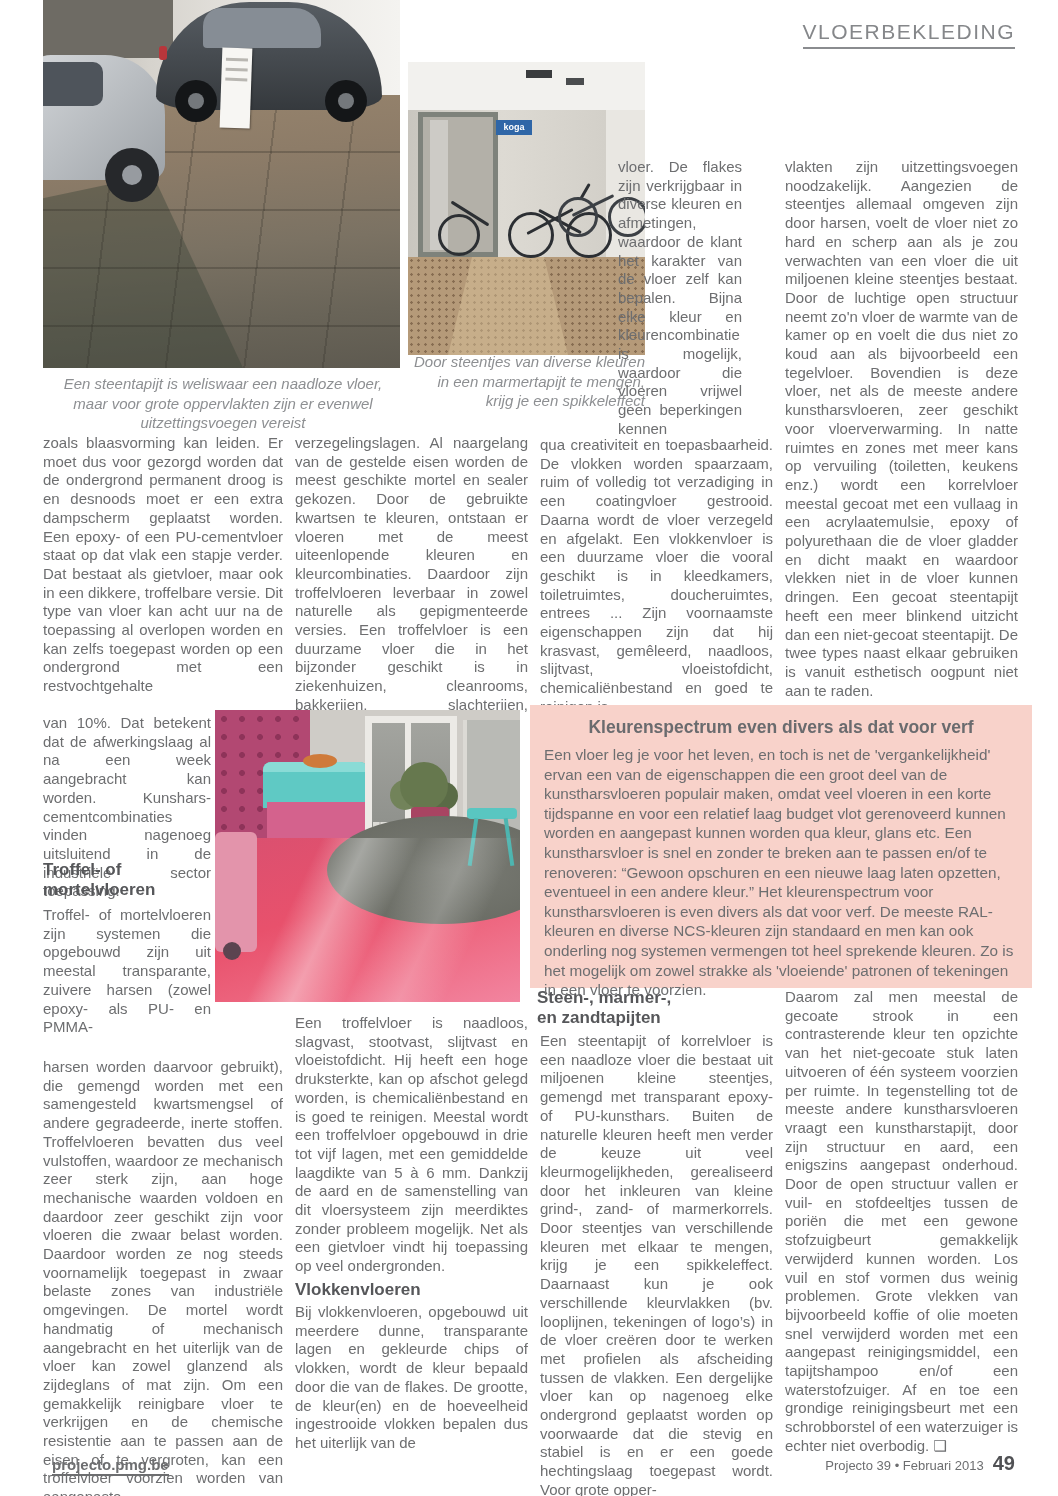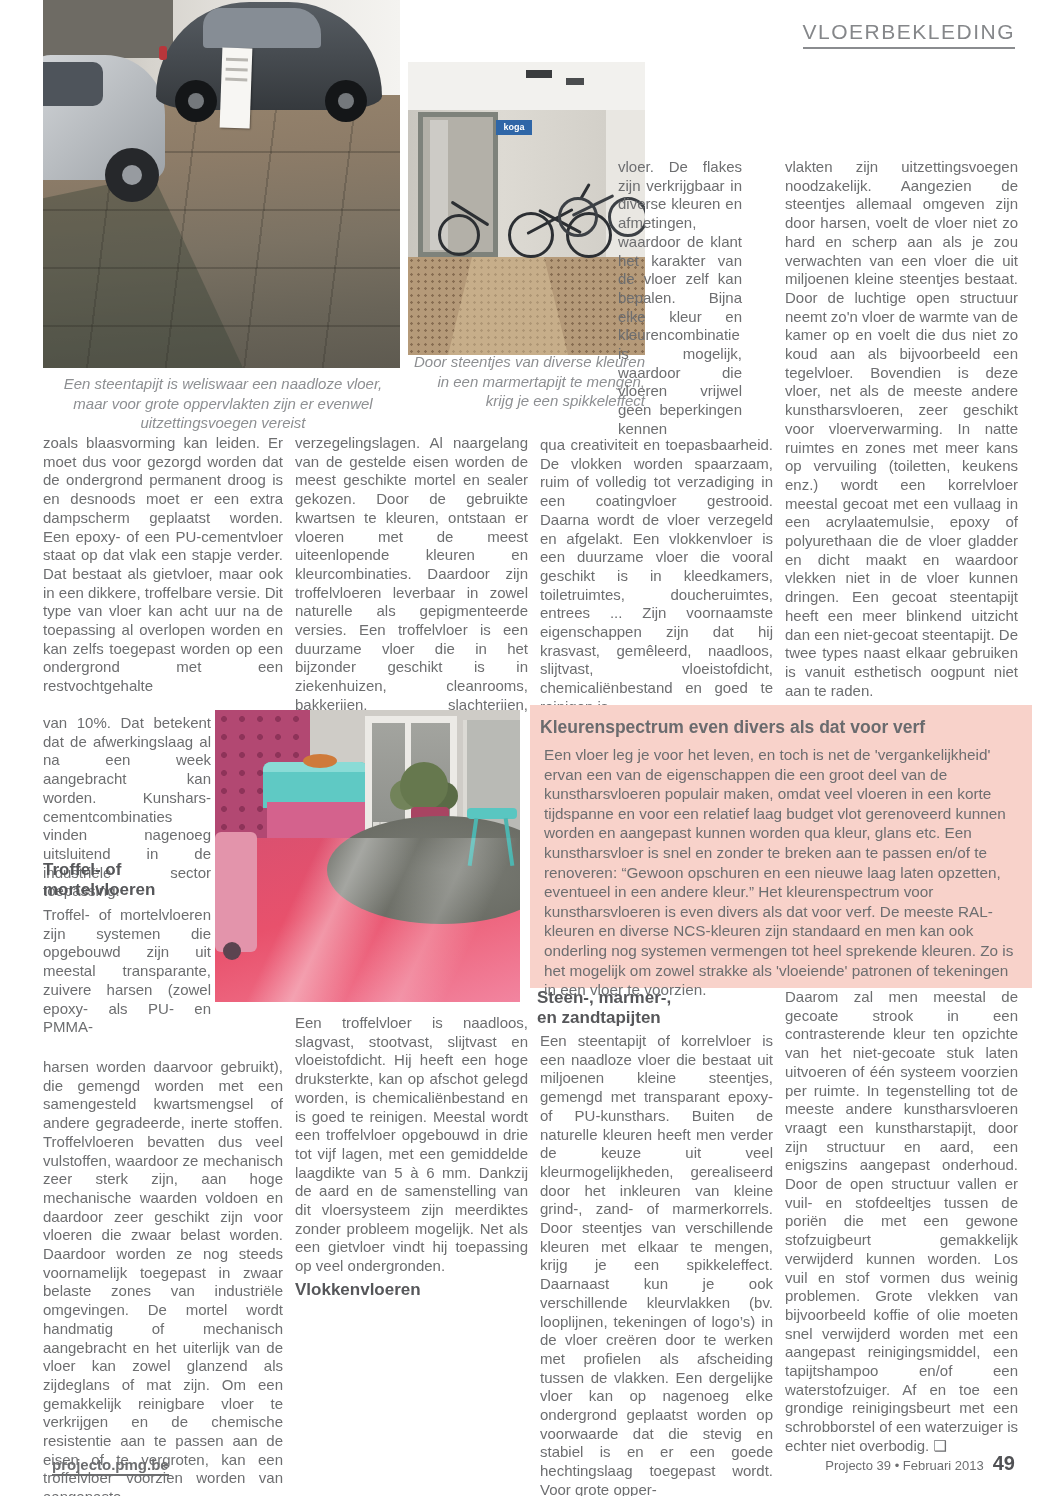--- a/index.html
+++ b/index.html
@@ -20,21 +20,21 @@
     position:absolute;text-align:justify;font-size:15px;line-height:18.7px;color:#6d6e70;margin:0;
   }
   .col-heading{
     position:absolute;font-weight:bold;font-size:17px;line-height:20px;color:#56575a;
     white-space:pre-line;margin:0;
   }
   .highlight-box{
     position:absolute;left:530px;top:705px;width:502px;height:283px;background:#f8d2ca;
   }
   .highlight-title{
-    text-align:left;font-weight:bold;font-size:17.5px;color:#6a6b6e;padding:12px 10px 5px;margin:0;
+    text-align:center;font-weight:bold;font-size:17.5px;color:#6a6b6e;padding:12px 10px 5px;margin:0;
   }
   .highlight-body{
     padding:2px 14px 0;font-size:15.3px;line-height:19.6px;color:#6d6e70;margin:0;
   }
   .footer-site{
     position:absolute;left:52px;top:1456px;font-size:15px;font-weight:bold;color:#6d6e70;
     border-bottom:2px solid #6d6e70;padding-bottom:1px;text-decoration:none;cursor:pointer;
   }
   .footer-right{
     position:absolute;right:43px;top:1452px;color:#6d6e70;font-size:13px;
@@ -190,20 +190,21 @@
   <p class="body-text" style="left:43px;top:434px;width:240px;">zoals blaasvorming kan leiden. Er moet dus voor gezorgd worden dat de ondergrond permanent droog is en desnoods moet er een extra dampscherm geplaatst worden. Een epoxy- of een PU-cementvloer staat op dat vlak een stapje verder. Dat bestaat als gietvloer, maar ook in een dikkere, troffelbare versie. Dit type van vloer kan acht uur na de toepassing al overlopen worden en kan zelfs toegepast worden op een ondergrond met een restvochtgehalte</p>
   <p class="body-text" style="left:43px;top:714px;width:168px;">van 10%. Dat betekent dat de afwerkingslaag al na een week aangebracht kan worden. Kunshars-cementcombinaties vinden nagenoeg uitsluitend in de industriële sector toepassing.</p>
   <h2 class="col-heading" style="left:43px;top:860px;width:168px;">Troffel- of
 mortelvloeren</h2>
   <p class="body-text" style="left:43px;top:906px;width:168px;">Troffel- of mortelvloeren zijn systemen die opgebouwd zijn uit meestal transparante, zuivere harsen (zowel epoxy- als PU- en PMMA-</p>
   <p class="body-text" style="left:43px;top:1058px;width:240px;">harsen worden daarvoor gebruikt), die gemengd worden met een samengesteld kwartsmengsel of andere gegradeerde, inerte stoffen. Troffelvloeren bevatten dus veel vulstoffen, waardoor ze mechanisch zeer sterk zijn, aan hoge mechanische waarden voldoen en daardoor zeer geschikt zijn voor vloeren die zwaar belast worden. Daardoor worden ze nog steeds voornamelijk toegepast in zwaar belaste zones van industriële omgevingen. De mortel wordt handmatig of mechanisch aangebracht en het uiterlijk van de vloer kan zowel glanzend als zijdeglans of mat zijn. Om een gemakkelijk reinigbare vloer te verkrijgen en de chemische resistentie aan te passen aan de eisen of te vergroten, kan een troffelvloer voorzien worden van aangepaste</p>
 
   <p class="body-text" style="left:295px;top:434px;width:233px;">verzegelingslagen. Al naargelang van de gestelde eisen worden de meest geschikte mortel en sealer gekozen. Door de gebruikte kwartsen te kleuren, ontstaan er vloeren met de meest uiteenlopende kleuren en kleurcombinaties. Daardoor zijn troffelvloeren leverbaar in zowel naturelle als gepigmenteerde versies. Een troffelvloer is een duurzame vloer die in het bijzonder geschikt is in ziekenhuizen, cleanrooms, bakkerijen, slachterijen, grootkeukens ...</p>
   <p class="body-text" style="left:295px;top:1014px;width:233px;">Een troffelvloer is naadloos, slagvast, stootvast, slijtvast en vloeistofdicht. Hij heeft een hoge druksterkte, kan op afschot gelegd worden, is chemicaliënbestand en is goed te reinigen. Meestal wordt een troffelvloer opgebouwd in drie tot vijf lagen, met een gemiddelde laagdikte van 5 à 6 mm. Dankzij de aard en de samenstelling van dit vloersysteem zijn meerdiktes zonder probleem mogelijk. Net als een gietvloer vindt hij toepassing op veel ondergronden.</p>
   <h2 class="col-heading" style="left:295px;top:1280px;width:233px;">Vlokkenvloeren</h2>
+  <p class="body-text" style="left:295px;top:1303px;width:233px;">Bij vlokkenvloeren, opgebouwd uit meerdere dunne, transparante lagen en gekleurde chips of vlokken, wordt de kleur bepaald door die van de flakes. De grootte, de kleur(en) en de hoeveelheid ingestrooide vlokken bepalen dus het uiterlijk van de</p>
 
   <p class="body-text" style="left:618px;top:158px;width:124px;">vloer. De flakes zijn verkrijgbaar in diverse kleuren en afmetingen, waardoor de klant het karakter van de vloer zelf kan bepalen. Bijna elke kleur en kleurencombinatie is mogelijk, waardoor die vloeren vrijwel geen beperkingen kennen</p>
   <p class="body-text" style="left:540px;top:436px;width:233px;">qua creativiteit en toepasbaarheid. De vlokken worden spaarzaam, ruim of volledig tot verzadiging in een coatingvloer gestrooid. Daarna wordt de vloer verzegeld en afgelakt. Een vlokkenvloer is een duurzame vloer die vooral geschikt is in kleedkamers, toiletruimtes, doucheruimtes, entrees ... Zijn voornaamste eigenschappen zijn dat hij krasvast, gemêleerd, naadloos, slijtvast, vloeistofdicht, chemicaliënbestand en goed te reinigen is.</p>
   <h2 class="col-heading" style="left:537px;top:988px;width:233px;">Steen-, marmer-,
 en zandtapijten</h2>
   <p class="body-text" style="left:540px;top:1032px;width:233px;">Een steentapijt of korrelvloer is een naadloze vloer die bestaat uit miljoenen kleine steentjes, gemengd met transparant epoxy- of PU-kunsthars. Buiten de naturelle kleuren heeft men verder de keuze uit veel kleurmogelijkheden, gerealiseerd door het inkleuren van kleine grind-, zand- of marmerkorrels. Door steentjes van verschillende kleuren met elkaar te mengen, krijg je een spikkeleffect. Daarnaast kun je ook verschillende kleurvlakken (bv. looplijnen, tekeningen of logo’s) in de vloer creëren door te werken met profielen als afscheiding tussen de vlakken. Een dergelijke vloer kan op nagenoeg elke ondergrond geplaatst worden op voorwaarde dat die stevig en stabiel is en er een goede hechtingslaag toegepast wordt. Voor grote opper-</p>
 
   <p class="body-text" style="left:785px;top:158px;width:233px;">vlakten zijn uitzettingsvoegen noodzakelijk. Aangezien de steentjes allemaal omgeven zijn door harsen, voelt de vloer niet zo hard en scherp aan als je zou verwachten van een vloer die uit miljoenen kleine steentjes bestaat. Door de luchtige open structuur neemt zo'n vloer de warmte van de kamer op en voelt die dus niet zo koud aan als bijvoorbeeld een tegelvloer. Bovendien is deze vloer, net als de meeste andere kunstharsvloeren, zeer geschikt voor vloerverwarming. In natte ruimtes en zones met meer kans op vervuiling (toiletten, keukens enz.) wordt een korrelvloer meestal gecoat met een vullaag in een acrylaatemulsie, epoxy of polyurethaan die de vloer gladder en dicht maakt en waardoor vlekken niet in de vloer kunnen dringen. Een gecoat steentapijt heeft een meer blinkend uitzicht dan een niet-gecoat steentapijt. De twee types naast elkaar gebruiken is vanuit esthetisch oogpunt niet aan te raden.</p>
   <p class="body-text" style="left:785px;top:988px;width:233px;">Daarom zal men meestal de gecoate strook in een contrasterende kleur ten opzichte van het niet-gecoate stuk laten uitvoeren of één systeem voorzien per ruimte. In tegenstelling tot de meeste andere kunstharsvloeren vraagt een kunstharstapijt, door zijn structuur en aard, een enigszins aangepast onderhoud. Door de open structuur vallen er vuil- en stofdeeltjes tussen de poriën die met een gewone stofzuigbeurt gemakkelijk verwijderd kunnen worden. Los vuil en stof vormen dus weinig problemen. Grote vlekken van bijvoorbeeld koffie of olie moeten snel verwijderd worden met een aangepast reinigingsmiddel, een tapijtshampoo en/of een waterstofzuiger. Af en toe een grondige reinigingsbeurt met een schrobborstel of een waterzuiger is echter niet overbodig. ❑</p>
 

